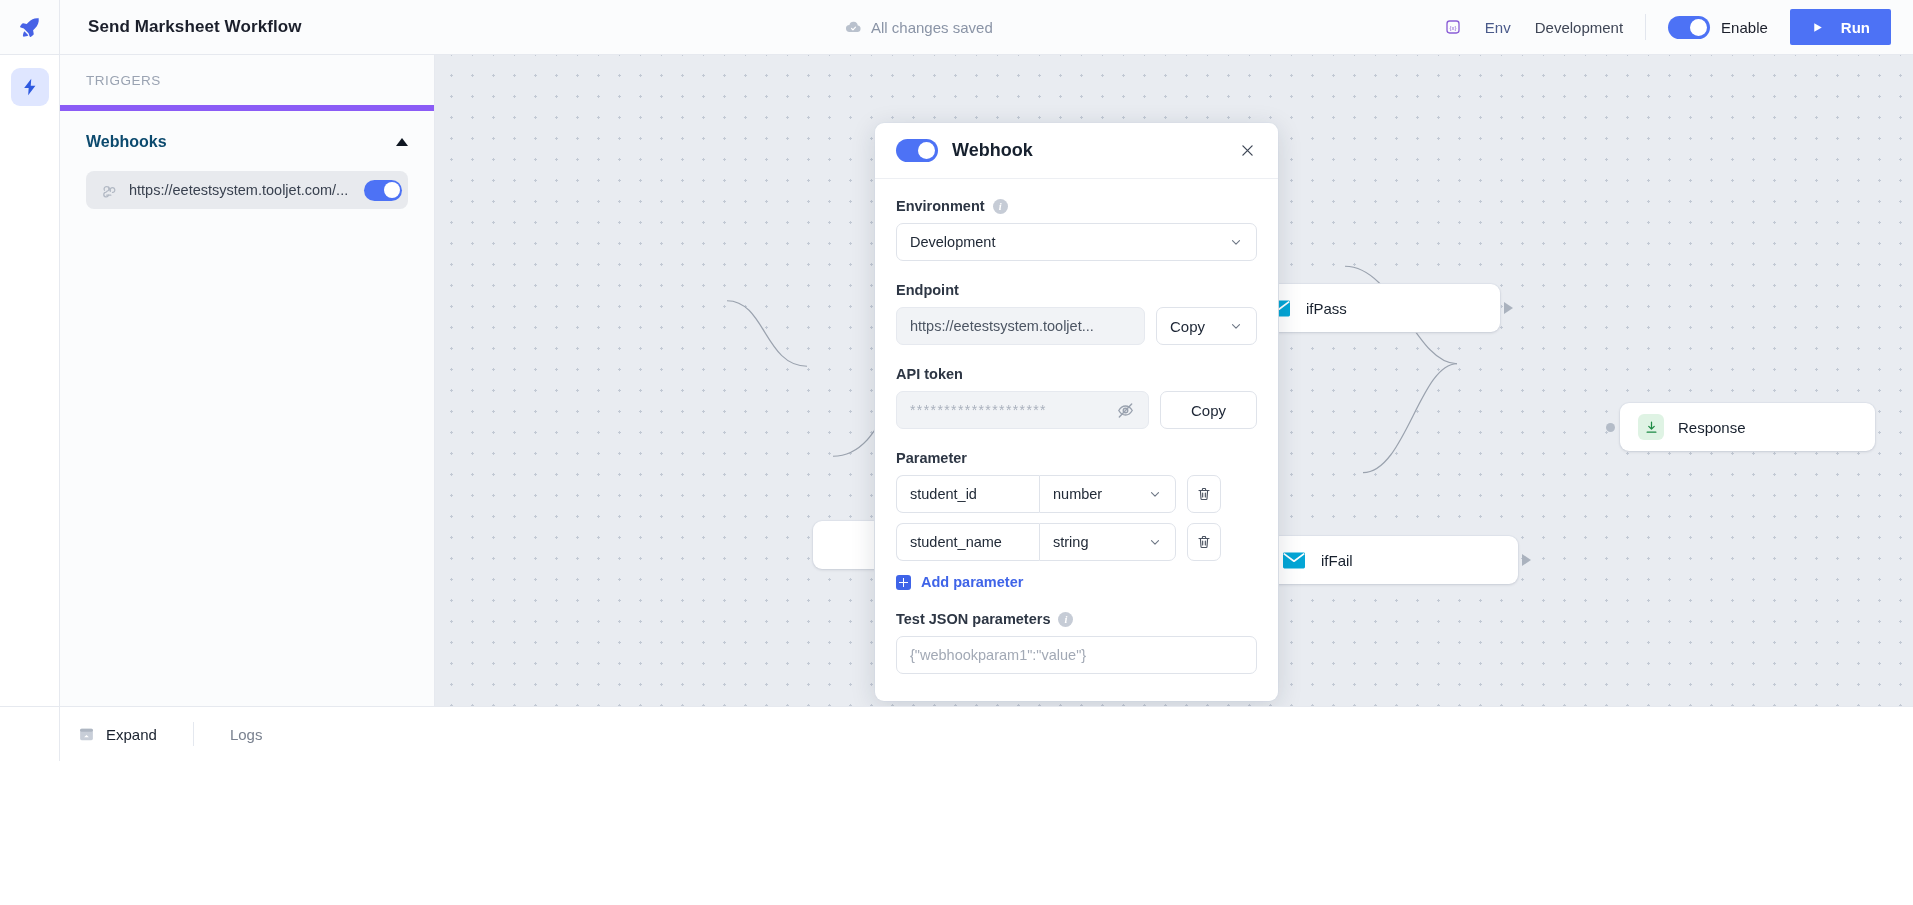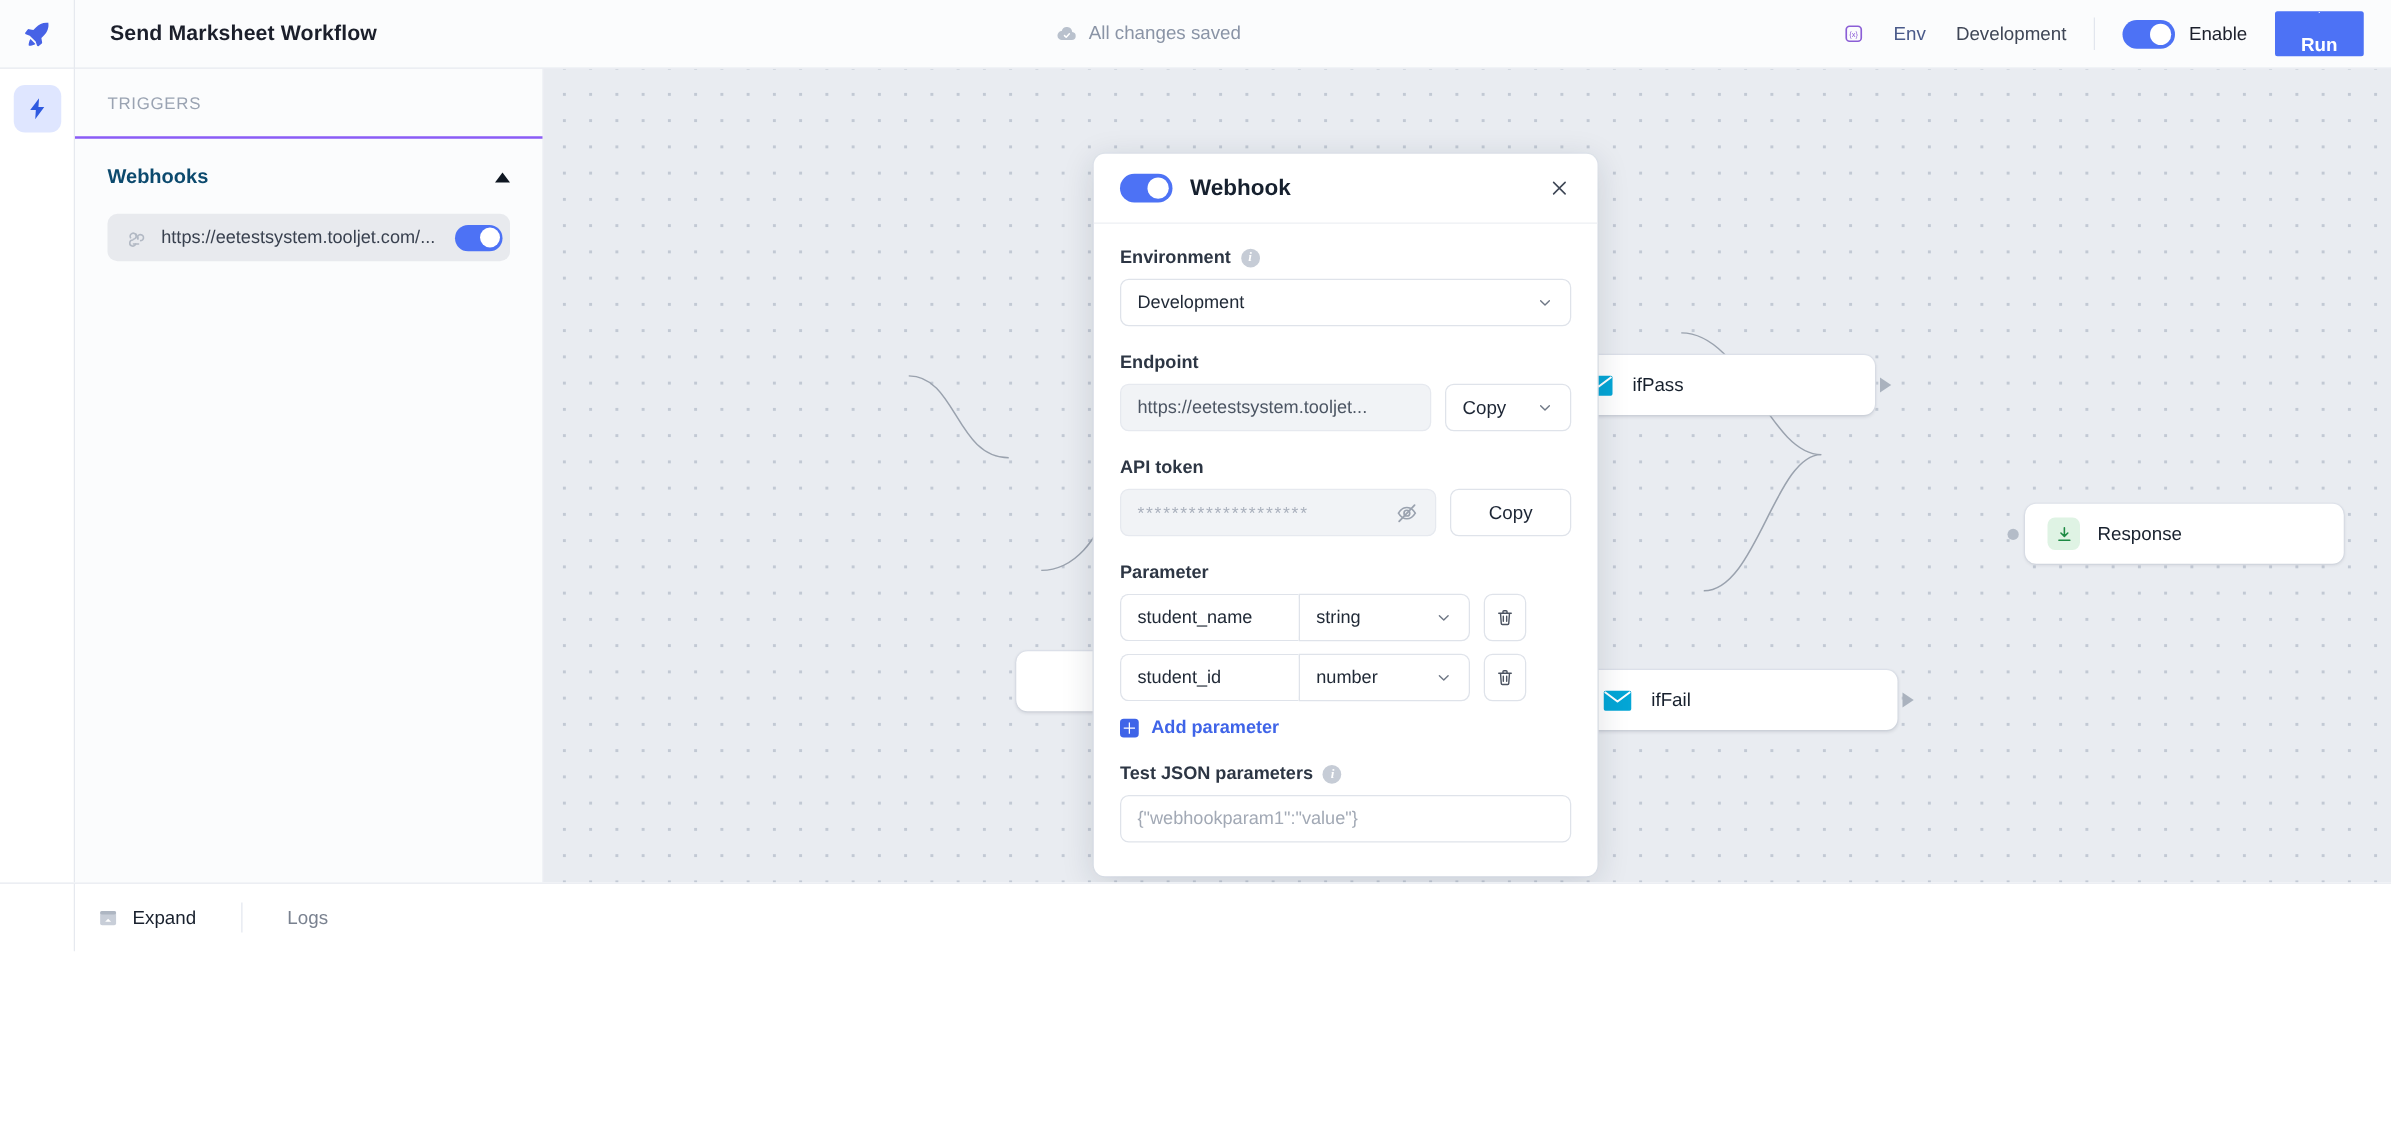--- a/index.html
+++ b/index.html
@@ -46,21 +46,20 @@
   .enable-group { display: flex; align-items: center; gap: 11px; padding: 0 22px; }
   .enable-label { font-size: 15px; color: #1b1f2b; }
   .run-btn {
     display: flex; align-items: center; gap: 17px;
     background: #4d72f5; color: #fff;
     border: none; border-radius: 2px;
     height: 36px; padding: 0 21px;
     font-size: 15px; font-weight: 600;
     font-family: "Liberation Sans", sans-serif;
     cursor: pointer;
-    flex-direction: column;
   }
 
   
   .toggle {
     width: 38px; height: 21px; border-radius: 11px;
     background: #4d72f5; position: relative; cursor: pointer; flex: 0 0 auto;
   }
   .toggle::after {
     content: ""; position: absolute; top: 2.5px; left: 19.5px;
     width: 16px; height: 16px; border-radius: 50%; background: #fff;
@@ -82,21 +81,21 @@
     cursor: pointer;
   }
 
   .leftpanel {
     width: 375px; flex: 0 0 375px; background: #fbfcfd;
     border-right: 1px solid #e6e9ef;
     display: flex; flex-direction: column;
   }
   .triggers-head {
     height: 56px; display: flex; align-items: center;
-    padding-left: 26px; border-bottom: 2px solid #8b5cf6;
+    padding-left: 26px; border-bottom: 6px solid #8b5cf6;
     font-size: 13.5px; letter-spacing: .55px; color: #9aa3b2; font-weight: 400;
   }
   .webhooks-sec { padding: 22px 26px 0 26px; }
   .webhooks-head {
     display: flex; align-items: center; justify-content: space-between;
     cursor: pointer; padding-bottom: 4px;
   }
   .webhooks-title { font-size: 16px; font-weight: 700; color: #0c4a6e; }
   .caret-up { width: 0; height: 0; border-left: 6px solid transparent; border-right: 6px solid transparent; border-bottom: 8px solid #0f1722; }
   .webhook-row {
@@ -483,41 +482,41 @@
               <span>Copy</span>
             </button>
           </div>
 
           <div class="field-label mt">
             <span>Parameter</span>
           </div>
 
           <div class="param-row">
             <div class="param-name">
-              <span>student_name</span>
+              <span>student_id</span>
             </div>
             <div class="param-type">
-              <span class="val">string</span>
+              <span class="val">number</span>
               <svg width="14" height="14" viewBox="0 0 24 24">
                 <path d="M6 9.5l6 6 6-6" stroke="#6e7785" stroke-width="1.9" fill="none" stroke-linecap="round" stroke-linejoin="round"></path>
               </svg>
             </div>
             <div class="trash-btn">
               <svg width="16" height="16" viewBox="0 0 24 24">
                 <path d="M4.5 6.8h15M9.6 6.8V4.9c0-.6.5-1.1 1.1-1.1h2.6c.6 0 1.1.5 1.1 1.1v1.9M6.6 6.8l.9 12.3c.05.7.6 1.2 1.3 1.2h6.4c.7 0 1.25-.5 1.3-1.2l.9-12.3M10 10.5v6M14 10.5v6" stroke="#4b5361" stroke-width="1.7" fill="none" stroke-linecap="round" stroke-linejoin="round"></path>
               </svg>
             </div>
           </div>
 
           <div class="param-row">
             <div class="param-name">
-              <span>student_id</span>
+              <span>student_name</span>
             </div>
             <div class="param-type">
-              <span class="val">number</span>
+              <span class="val">string</span>
               <svg width="14" height="14" viewBox="0 0 24 24">
                 <path d="M6 9.5l6 6 6-6" stroke="#6e7785" stroke-width="1.9" fill="none" stroke-linecap="round" stroke-linejoin="round"></path>
               </svg>
             </div>
             <div class="trash-btn">
               <svg width="16" height="16" viewBox="0 0 24 24">
                 <path d="M4.5 6.8h15M9.6 6.8V4.9c0-.6.5-1.1 1.1-1.1h2.6c.6 0 1.1.5 1.1 1.1v1.9M6.6 6.8l.9 12.3c.05.7.6 1.2 1.3 1.2h6.4c.7 0 1.25-.5 1.3-1.2l.9-12.3M10 10.5v6M14 10.5v6" stroke="#4b5361" stroke-width="1.7" fill="none" stroke-linecap="round" stroke-linejoin="round"></path>
               </svg>
             </div>
           </div>

